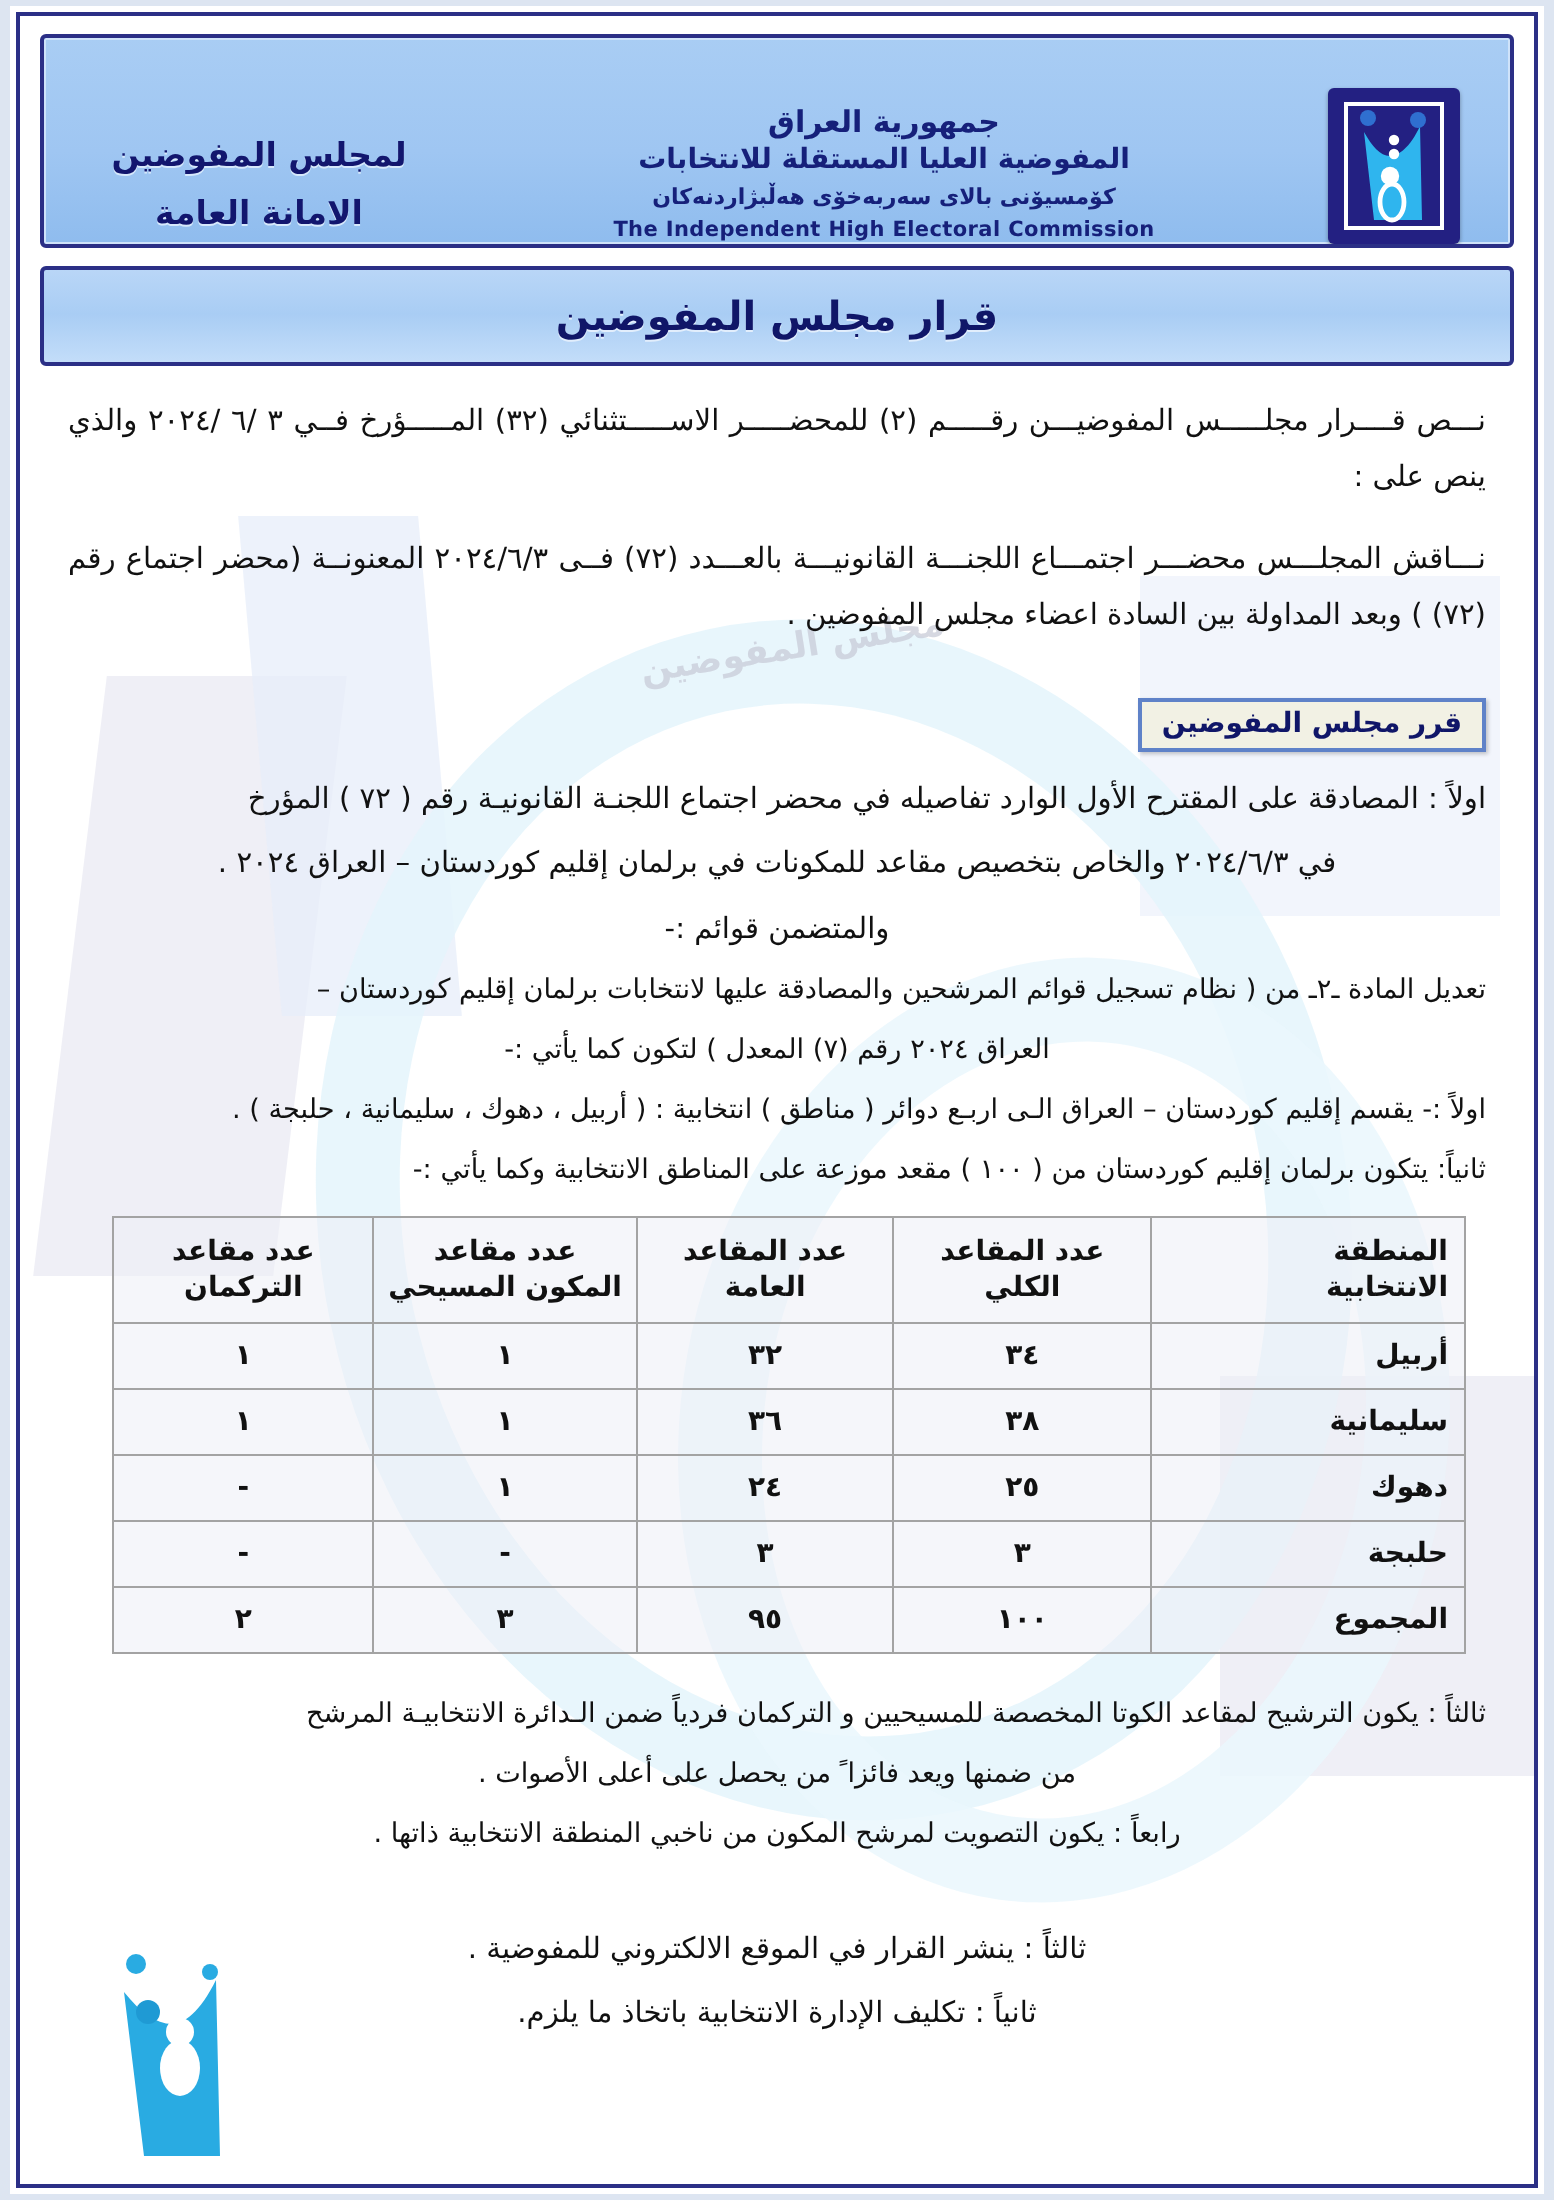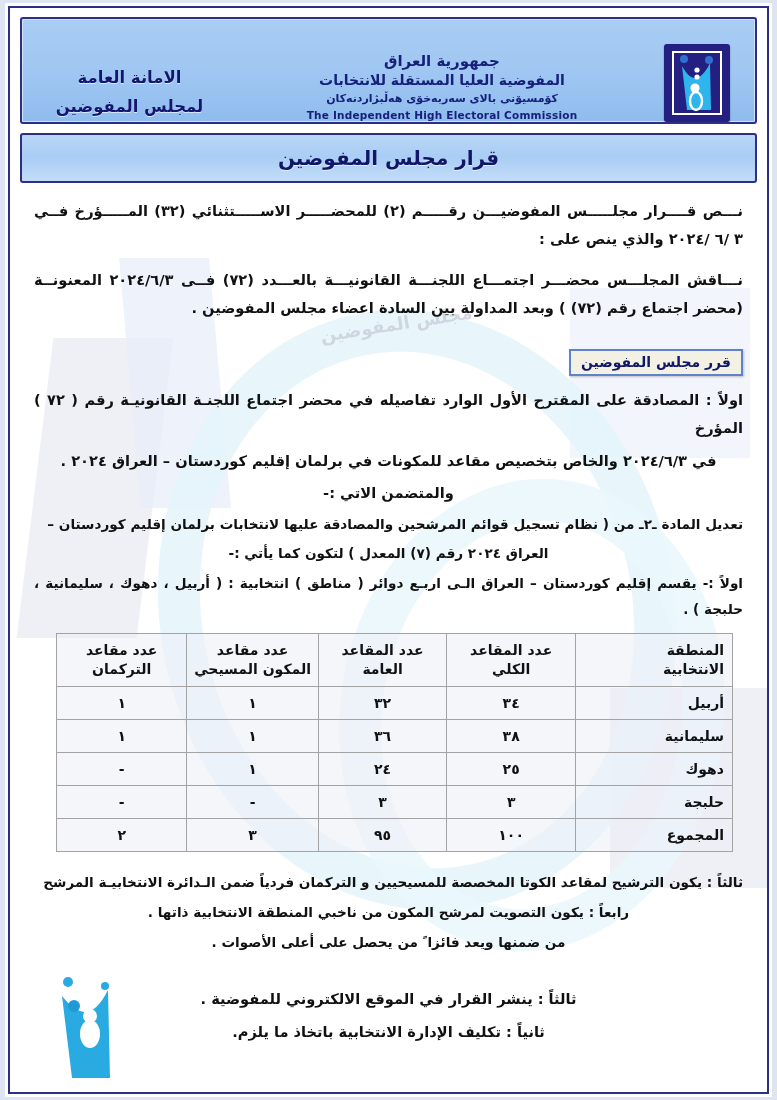--- a/index.html
+++ b/index.html
@@ -154,21 +154,21 @@
   .doc {
     position: relative;
     z-index: 2;
     padding: 14px 24px 0 24px;
     color: #111;
   }
   .para {
     font-size: 14.6px;
     line-height: 1.95;
     text-align: justify;
-    font-weight: bold;
+    font-weight: normal;
     margin: 0 0 4px 0;
   }
   .para.center { text-align: center; }
   .para.lead   { text-align: justify; }
   .spaced { letter-spacing: .4px; }
   .small { font-size: 13.6px; line-height: 1.9; }
   .gap-s { height: 8px; }
   .gap-m { height: 16px; }
   .gap-l { height: 26px; }
 
@@ -266,22 +266,22 @@
     </div>
 
     <div class="emblem-wrap">
       <div class="emblem-ar1">جمهورية العراق</div>
       <div class="emblem-ar2">المفوضية العليا المستقلة للانتخابات</div>
       <div class="emblem-ku">كۆمسیۆنی بالای سەربەخۆی هەڵبژاردنەکان</div>
       <div class="emblem-en">The Independent High Electoral Commission</div>
     </div>
 
     <div class="secretariat">
+      <div>لمجلس المفوضين</div>
       <div>الامانة العامة</div>
-      <div>لمجلس المفوضين</div>
     </div>
 
   </div>
 
   <div class="title-bar">
     <div class="t">قرار مجلس المفوضين</div>
   </div>
 
   <div class="doc">
 
@@ -290,25 +290,26 @@
     <p class="para lead spaced">نـــاقش المجلـــس محضـــر اجتمـــاع اللجنـــة القانونيـــة بالعـــدد (٧٢) فــى ٢٠٢٤/٦/٣ المعنونــة (محضر اجتماع رقم (٧٢) ) وبعد المداولة بين السادة اعضاء مجلس المفوضين .</p>
 
     <div class="gap-m"></div>
 
     <div class="badge-row">
       <span class="badge">قرر مجلس المفوضين</span>
     </div>
 
     <p class="para">اولاً : المصادقة على المقترح الأول الوارد تفاصيله  في محضر اجتماع اللجنـة القانونيـة رقم ( ٧٢ ) المؤرخ</p>
     <p class="para center">في ٢٠٢٤/٦/٣ والخاص بتخصيص مقاعد للمكونات في برلمان إقليم كوردستان – العراق ٢٠٢٤ .</p>
-    <p class="para center">والمتضمن الاتي :-</p>
+    <p class="para center">والمتضمن قوائم :-</p>
 
     <p class="para small">تعديل المادة ـ٢ـ  من ( نظام تسجيل قوائم المرشحين والمصادقة عليها لانتخابات برلمان إقليم كوردستان –</p>
     <p class="para small center">العراق ٢٠٢٤ رقم (٧) المعدل ) لتكون كما يأتي :-</p>
     <p class="para small">اولاً :- يقسم إقليم كوردستان – العراق الـى اربـع دوائر ( مناطق ) انتخابية : ( أربيل ، دهوك ، سليمانية ، حلبجة ) .</p>
+    <p class="para small">ثانياً: يتكون برلمان إقليم كوردستان من ( ١٠٠ ) مقعد موزعة على المناطق الانتخابية وكما يأتي :-</p>
 
     <div class="tbl-wrap">
       <table class="seats">
         <colgroup>
           <col class="c-region">
           <col class="c-total">
           <col class="c-gen">
           <col class="c-chr">
           <col class="c-turk">
         </colgroup>
@@ -357,22 +358,22 @@
             <td>٣</td>
             <td>٢</td>
           </tr>
         </tbody>
       </table>
     </div>
 
     <div class="gap-s"></div>
 
     <p class="para small">ثالثاً : يكون الترشيح لمقاعد الكوتا المخصصة للمسيحيين و التركمان فردياً ضمن الـدائرة الانتخابيـة المرشح</p>
+    <p class="para small center">من    ضمنها ويعد فائزا ً من يحصل على أعلى الأصوات .</p>
     <p class="para small center">رابعاً : يكون التصويت لمرشح المكون من ناخبي المنطقة الانتخابية ذاتها .</p>
-    <p class="para small center">من    ضمنها ويعد فائزا ً من يحصل على أعلى الأصوات .</p>
 
     <div class="gap-l"></div>
 
     <p class="para center">ثالثاً : ينشر القرار في الموقع الالكتروني للمفوضية .</p>
     <p class="para center">ثانياً : تكليف الإدارة الانتخابية باتخاذ ما يلزم.</p>
 
     <div class="gap-l"></div>
 
   </div>
 

